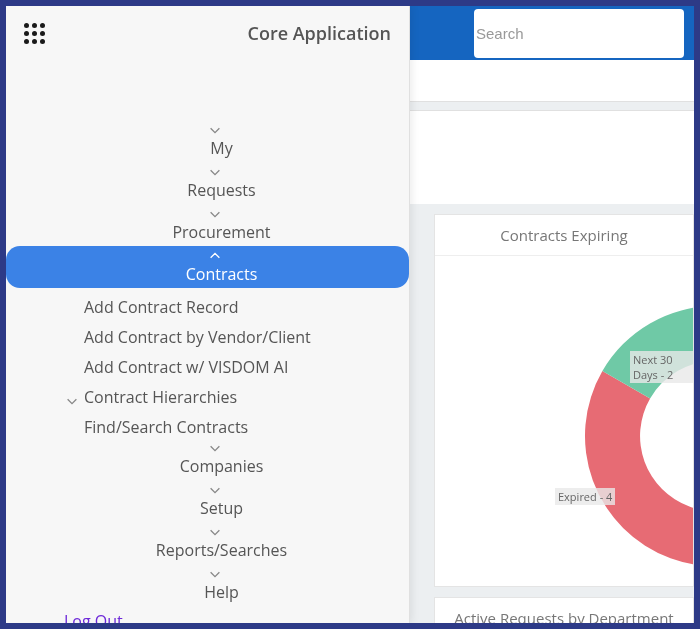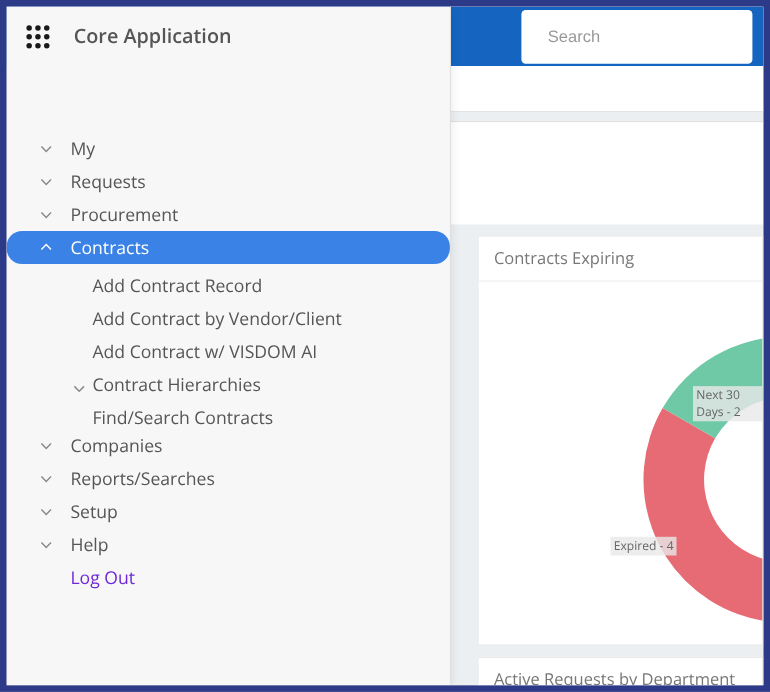--- a/index.html
+++ b/index.html
@@ -39,20 +39,21 @@
       background: #f7f7f7;
       z-index: 2;
       border-right: 1px solid #e0e0e0;
       box-shadow: 2px 0 8px rgba(0,0,0,0.08);
     }
     .sidebar-header {
       display: flex;
       align-items: center;
       padding: 10px 18px;
       height: 54px;
+      justify-content: space-between;
     }
     .apps-icon {
       display: grid;
       grid-template-columns: repeat(3, 5px);
       grid-template-rows: repeat(3, 5px);
       gap: 3px;
       margin-right: 22px;
       cursor: pointer;
     }
     .apps-icon span {
@@ -70,20 +71,21 @@
       padding-top: 60px;
     }
     .menu-item {
       display: flex;
       align-items: center;
       min-height: 30px;
       padding: 3px 0 3px 28px;
       cursor: pointer;
       font-size: 16px;
       color: #555;
+      flex-direction: column;
     }
     .menu-item .chevron {
       width: 16px;
       display: flex;
       justify-content: center;
       margin-right: 14px;
       color: #888;
     }
     .menu-item.active {
       background: #3b82e6;
@@ -120,21 +122,21 @@
       cursor: pointer;
     }
     .search-wrap {
       margin-left: 458px;
       background: #fff;
       border-radius: 4px;
       height: 49px;
       flex: 1;
       display: flex;
       align-items: center;
-      padding: 0 24px;
+      padding: 0 2px;
     }
     .search-input {
       border: none;
       outline: none;
       font-size: 15px;
       width: 100%;
       color: #333;
       background: transparent;
     }
     .search-input::placeholder { color: #999; }
@@ -152,20 +154,21 @@
     .panel {
       background: #fff;
       margin: 10px 0 10px 24px;
       border: 1px solid #e4e4e4;
     }
     .panel-title {
       padding: 10px 14px;
       font-size: 15px;
       color: #777;
       border-bottom: 1px solid #eee;
+      text-align: center;
     }
     .donut-wrap {
       position: relative;
       height: 330px;
       overflow: hidden;
     }
     .donut {
       position: absolute;
       top: 20px;
       left: 120px;
@@ -275,30 +278,30 @@
         </span>
         <span>Companies</span>
       </div>
 
       <div class="menu-item">
         <span class="chevron">
           <svg class="chev" viewBox="0 0 16 16">
               <path d="M3 6l5 5 5-5" fill="none" stroke="currentColor" stroke-width="1.5"></path>
             </svg>
         </span>
+        <span>Setup</span>
+      </div>
+
+      <div class="menu-item">
+        <span class="chevron">
+          <svg class="chev" viewBox="0 0 16 16">
+              <path d="M3 6l5 5 5-5" fill="none" stroke="currentColor" stroke-width="1.5"></path>
+            </svg>
+        </span>
         <span>Reports/Searches</span>
-      </div>
-
-      <div class="menu-item">
-        <span class="chevron">
-          <svg class="chev" viewBox="0 0 16 16">
-              <path d="M3 6l5 5 5-5" fill="none" stroke="currentColor" stroke-width="1.5"></path>
-            </svg>
-        </span>
-        <span>Setup</span>
       </div>
 
       <div class="menu-item">
         <span class="chevron">
           <svg class="chev" viewBox="0 0 16 16">
               <path d="M3 6l5 5 5-5" fill="none" stroke="currentColor" stroke-width="1.5"></path>
             </svg>
         </span>
         <span>Help</span>
       </div>

